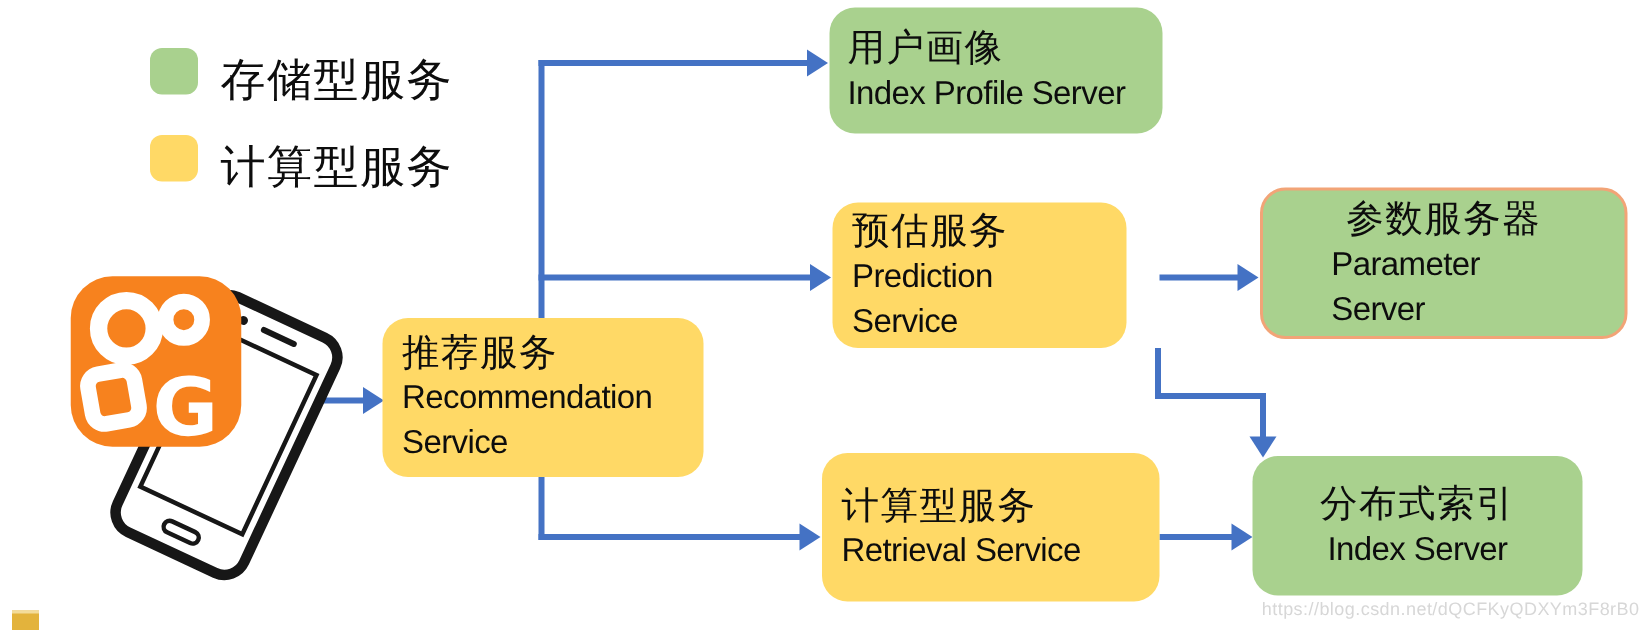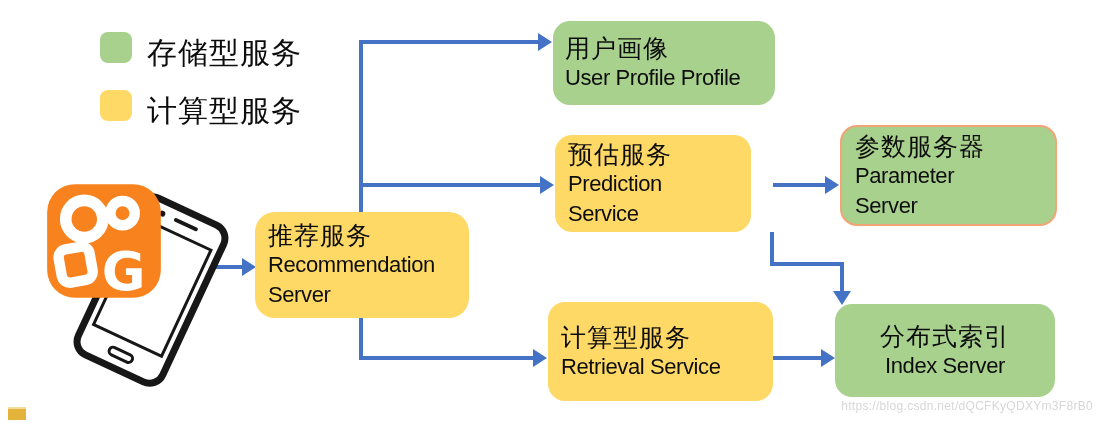--- a/index.html
+++ b/index.html
@@ -43,25 +43,25 @@
            border-left:9px solid transparent;border-right:9px solid transparent;
            border-top:14px solid var(--blue);}
 
   
   .node{position:absolute;border-radius:17px;display:flex;flex-direction:column;
         justify-content:center;padding:2px 13px;color:var(--ink);line-height:30px;}
   .node .cn{font-size:25px;letter-spacing:1px;}
   .node .en{font-size:22px;letter-spacing:-0.4px;}
   .node.green{background:var(--green);}
   .node.yellow{background:var(--yellow);}
-  #node-recommendation{left:255px;top:212px;width:214px;height:106px;border-radius:20px;}
-  #node-user-profile{left:553px;top:5px;width:222px;height:84px;padding-left:12px;margin-top:16px;}
+  #node-recommendation{left:255px;top:212px;width:214px;height:106px;}
+  #node-user-profile{left:553px;top:5px;width:222px;height:84px;padding-left:12px;}
   #node-user-profile .en{white-space:nowrap;}
   #node-prediction{left:555px;top:135px;width:196px;height:97px;}
-  #node-parameter{left:840px;top:125px;width:217px;height:101px;border:2.5px solid var(--orange-border);}
+  #node-parameter{left:840px;top:125px;width:245px;height:101px;border:2.5px solid var(--orange-border);align-items:center;}
   #node-parameter .en{max-width:150px;}
   #node-retrieval{left:548px;top:302px;width:225px;height:99px;}
   #node-index{left:835px;top:304px;width:220px;height:93px;align-items:center;}
 
   
   .watermark{position:absolute;top:399px;right:7px;font-size:12px;color:#d7d7d7;
              letter-spacing:0.3px;z-index:3;}
   .yellow-fragment{position:absolute;left:8px;top:407px;width:18px;height:13px;
                    background:#e3b33c;border-top:2px solid #f3dc9a;}
 </style>
@@ -109,26 +109,26 @@
   <div class="vline" style="left:770px;top:232px;height:34px;"></div>
   <div class="hline" style="left:770px;top:262px;width:74px;"></div>
   <div class="vline" style="left:840px;top:262px;height:30px;"></div>
   <div class="ah-down" style="left:833px;top:291px;"></div>
 
   <div class="hline" style="left:773px;top:356px;width:49px;"></div>
   <div class="ah-right" style="left:821px;top:349px;"></div>
 
   <div class="node yellow" id="node-recommendation">
     <span class="cn">推荐服务</span>
-    <span class="en">Recommendation Server</span>
+    <span class="en">Recommendation Service</span>
   </div>
 
   <div class="node green" id="node-user-profile">
     <span class="cn">用户画像</span>
-    <span class="en">User Profile Profile</span>
+    <span class="en">Index Profile Server</span>
   </div>
 
   <div class="node yellow" id="node-prediction">
     <span class="cn">预估服务</span>
     <span class="en">Prediction Service</span>
   </div>
 
   <div class="node green" id="node-parameter">
     <span class="cn">参数服务器</span>
     <span class="en">Parameter Server</span>

